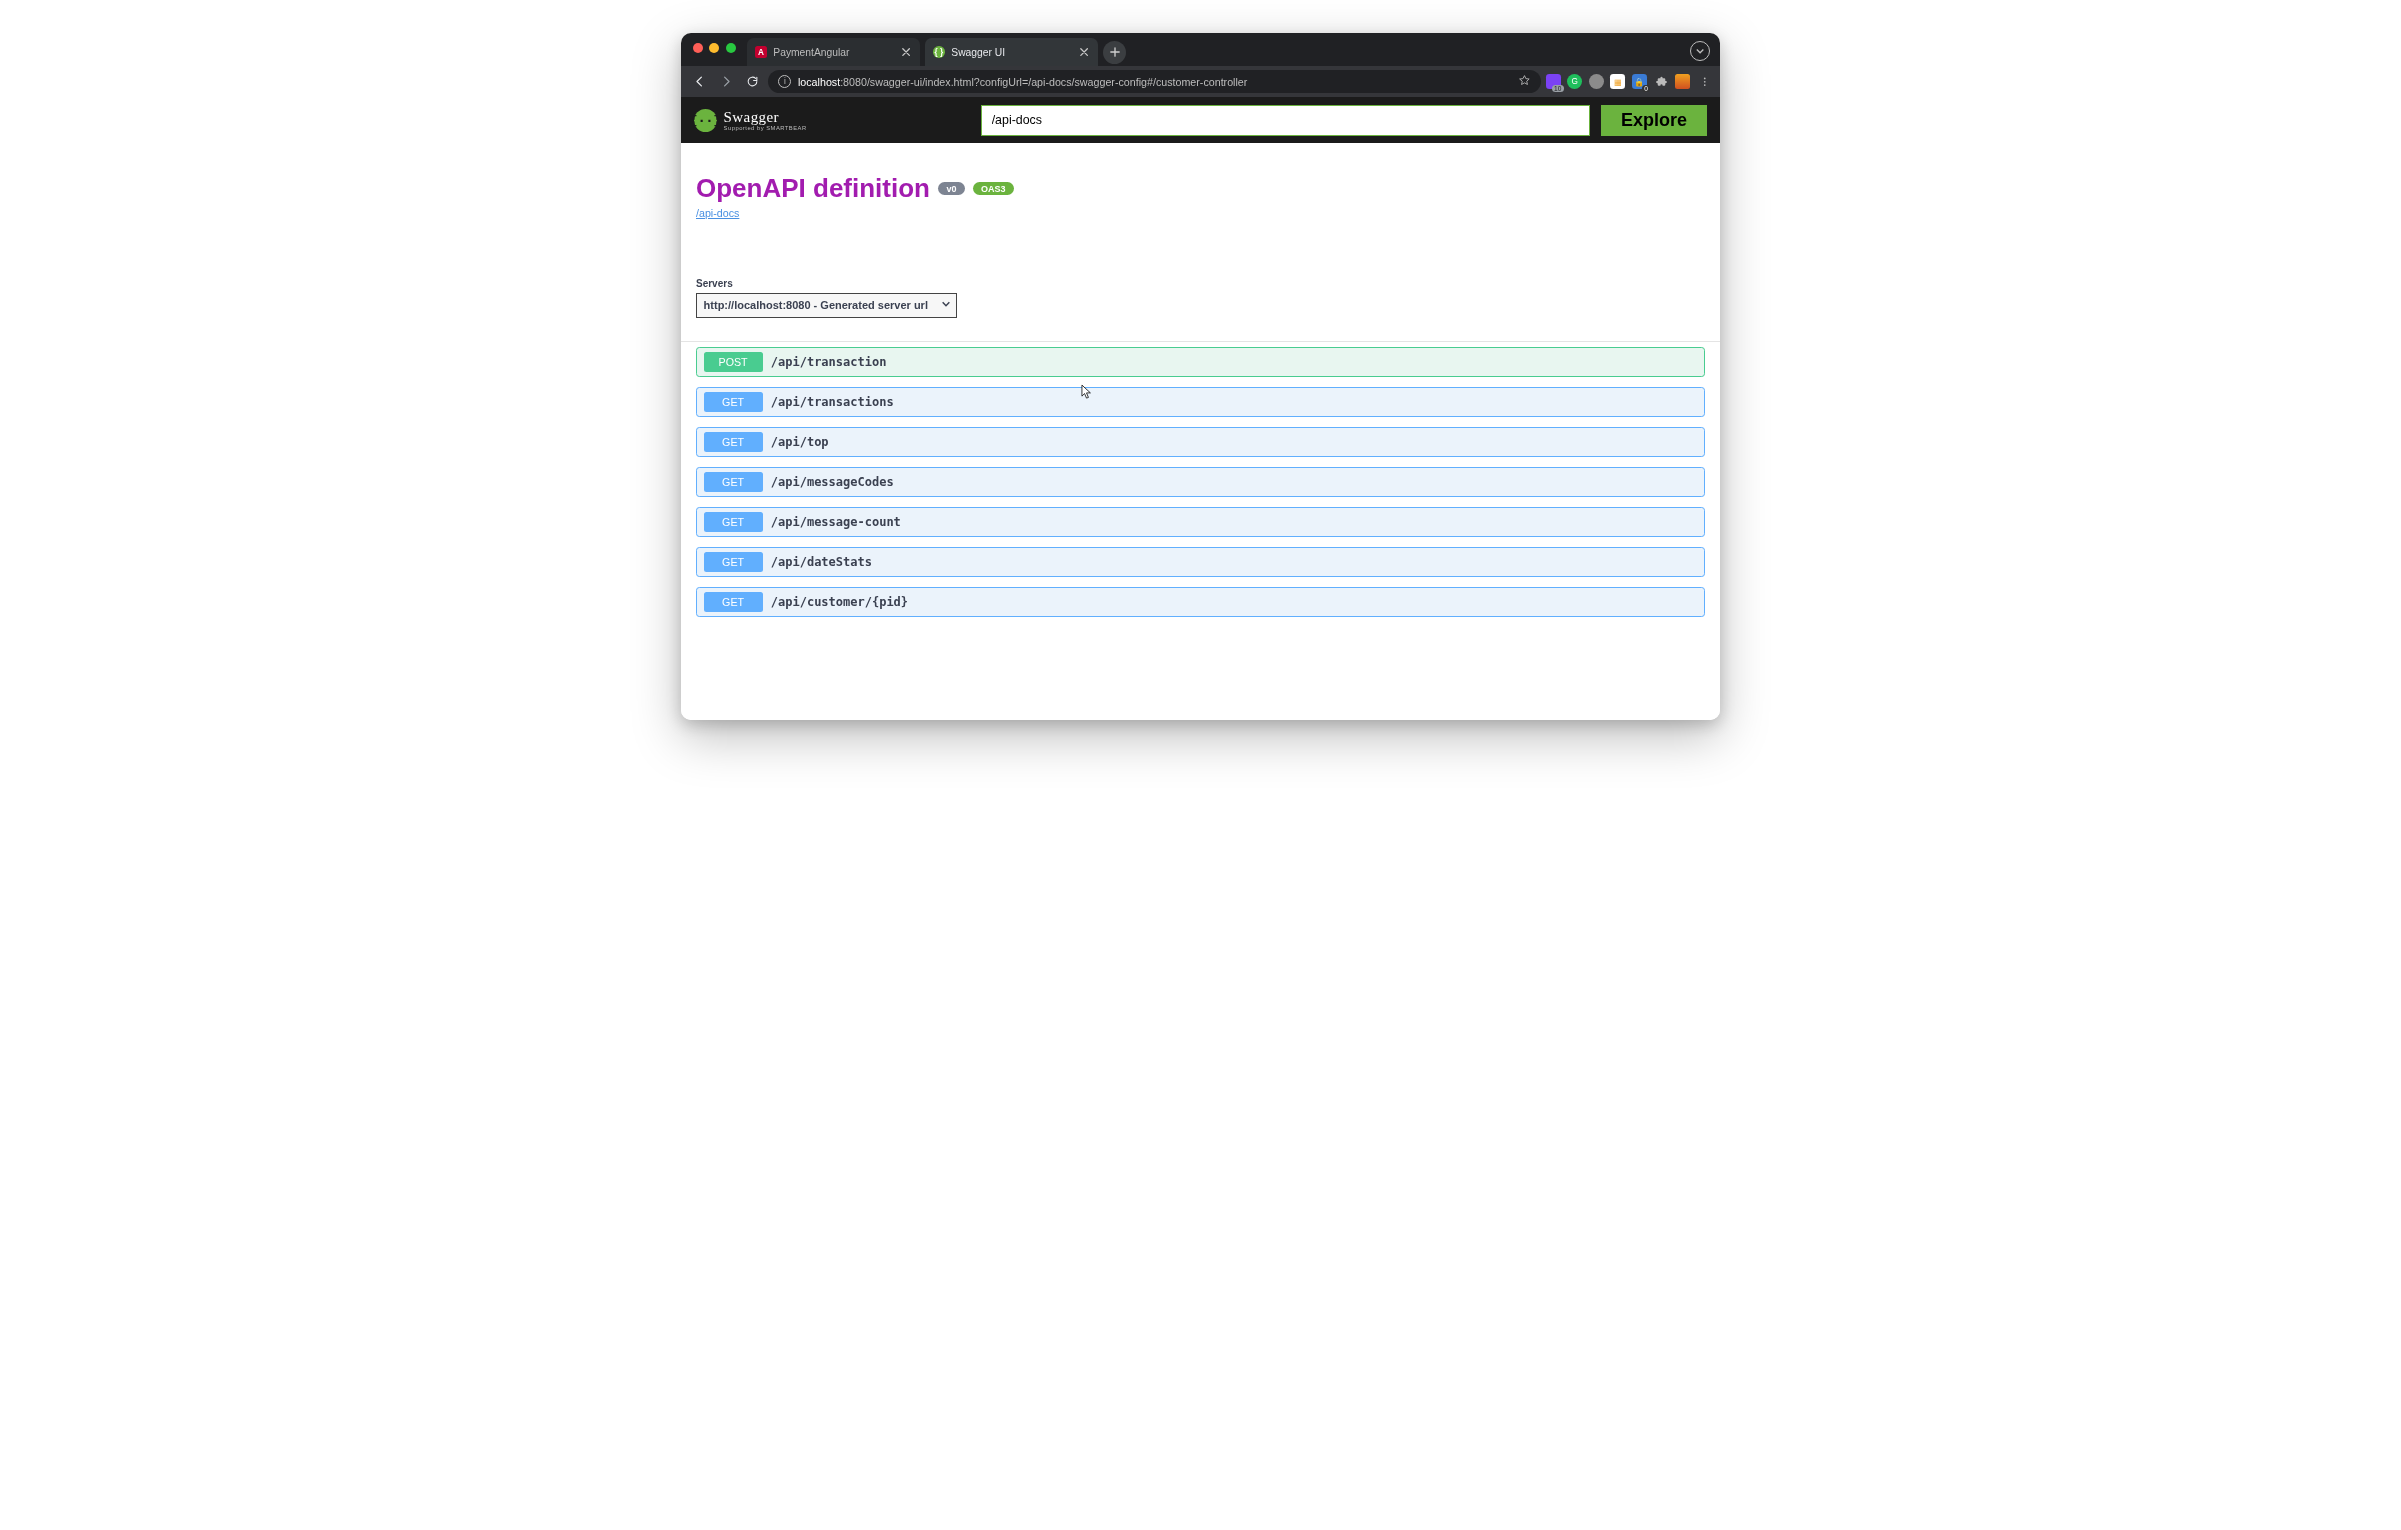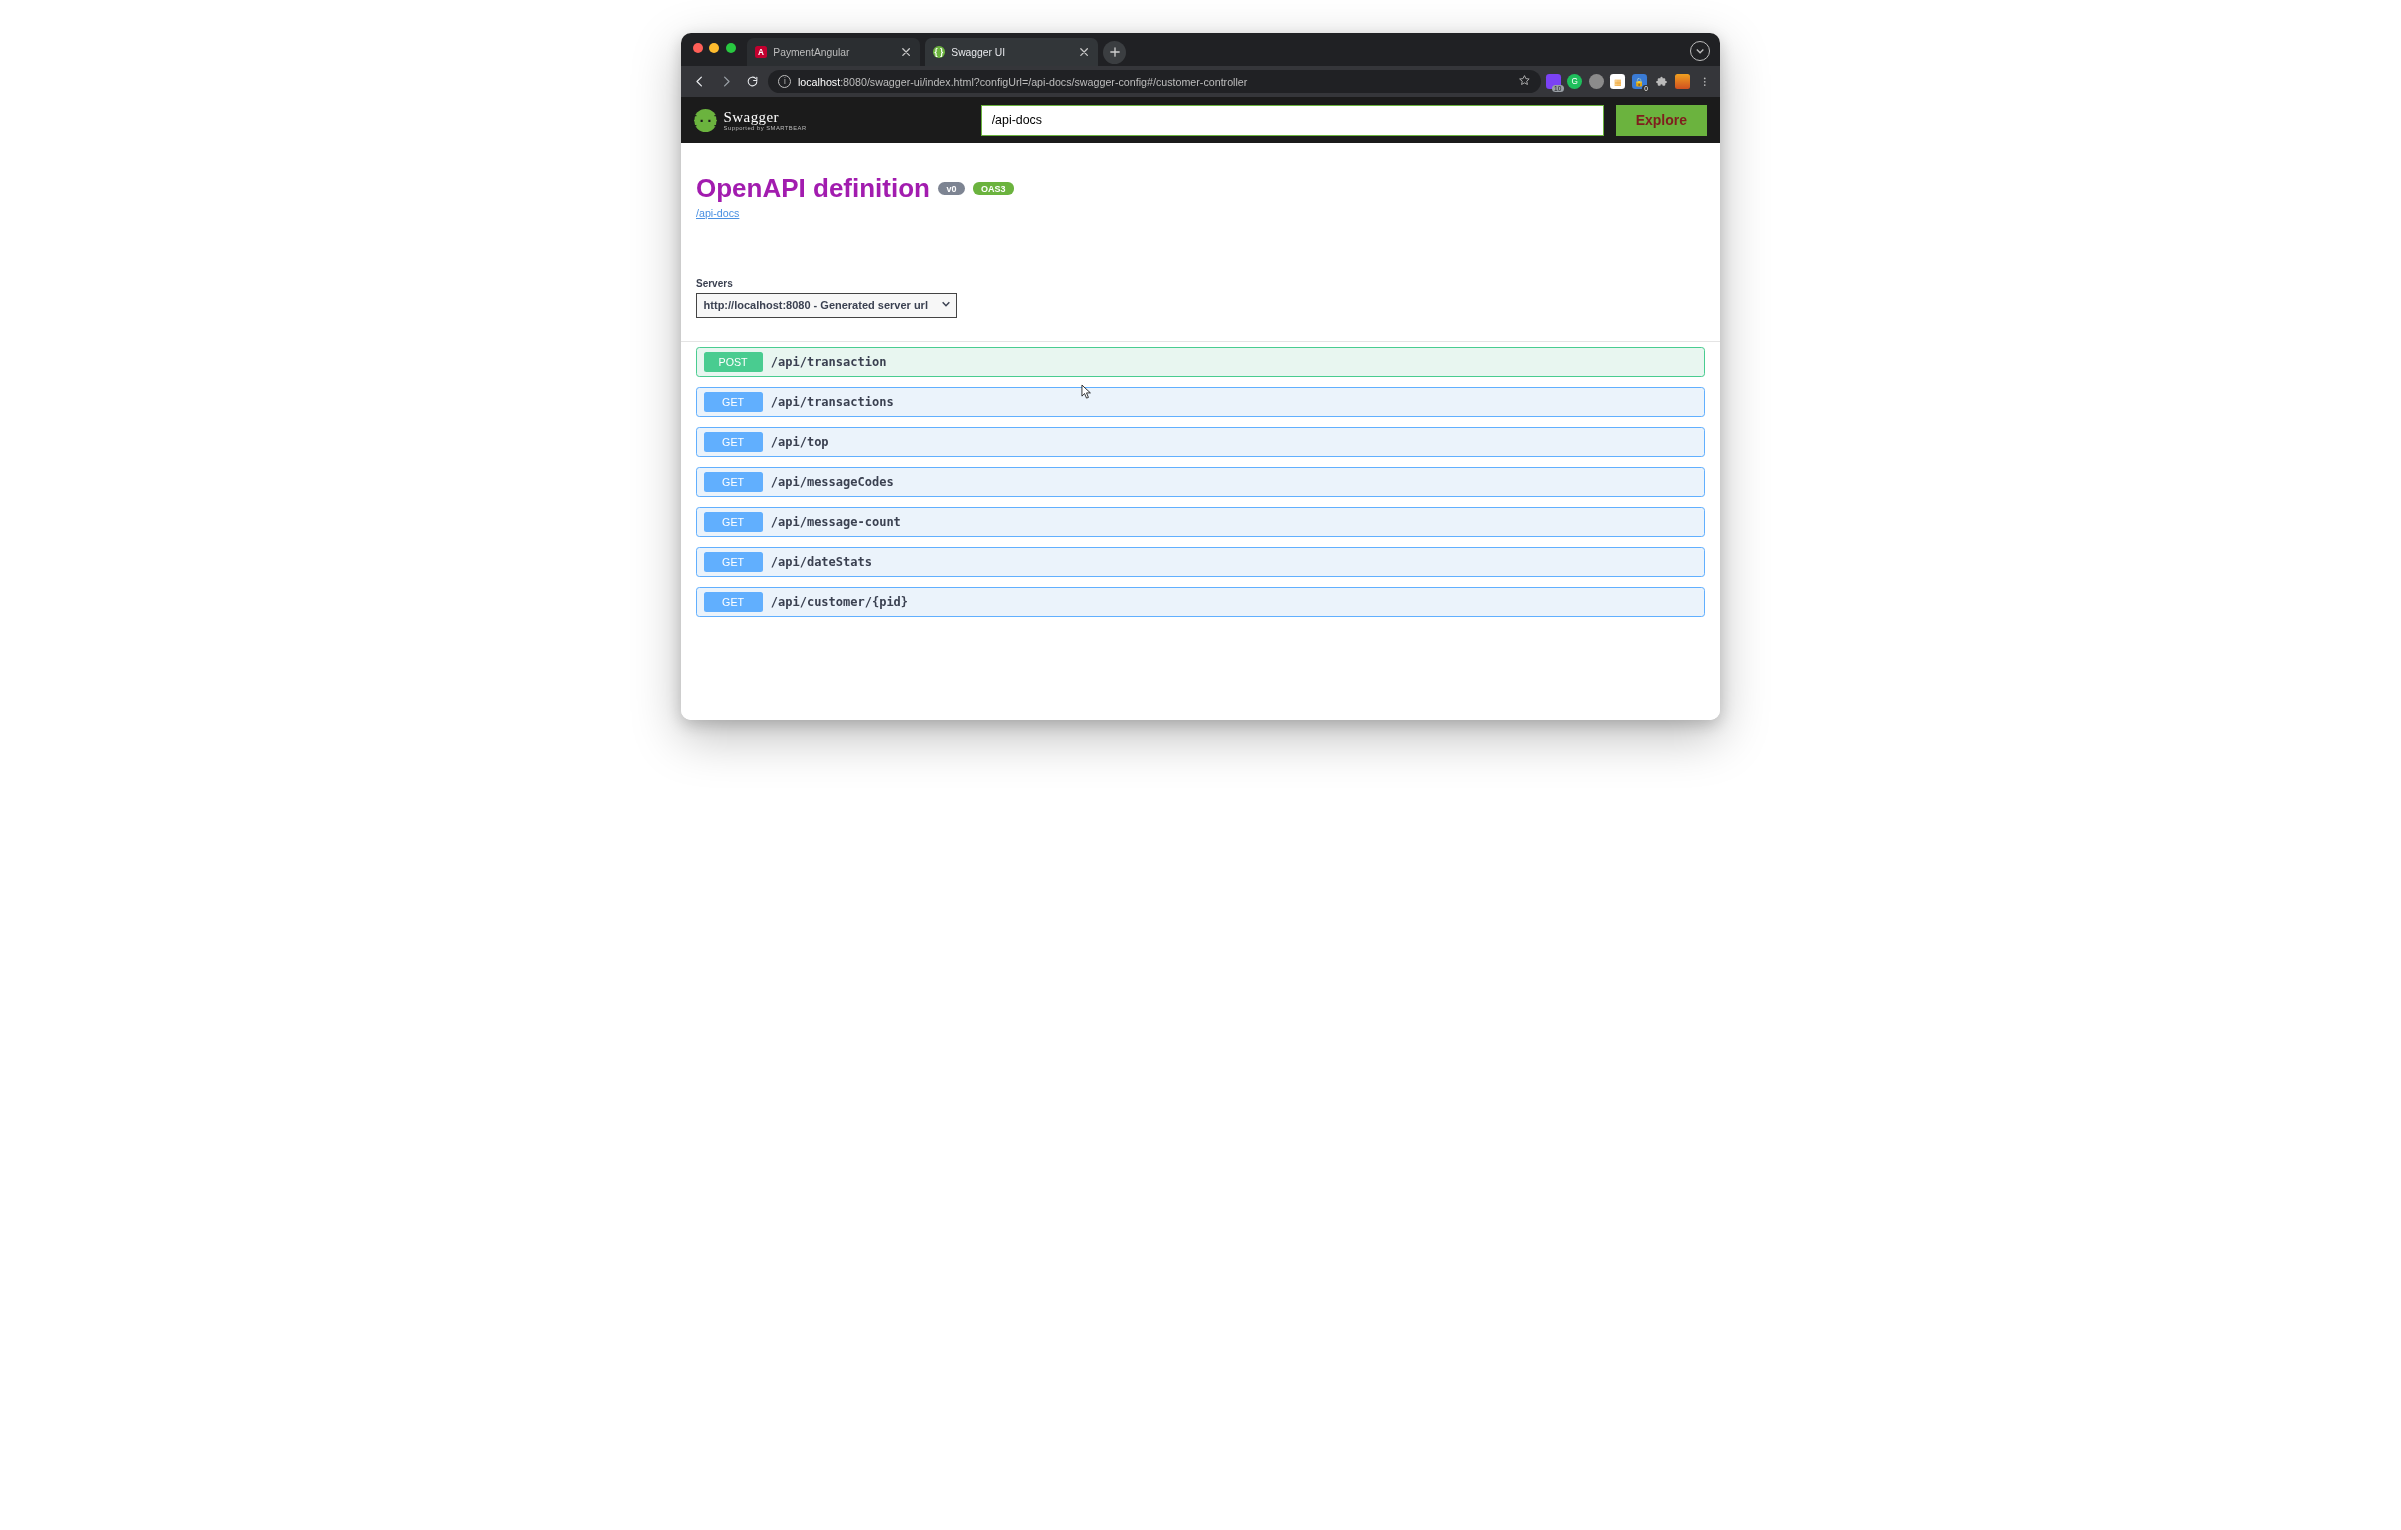--- a/index.html
+++ b/index.html
@@ -168,23 +168,23 @@
     background: #fff;
     border: 1.6px solid #6bb33e;
     font-size: 12.4px;
     padding: 0 10px;
     outline: none;
   }
   .explore-btn {
     height: 31px;
     padding: 0 20px;
     background: #6bb33e;
-    color: #7f1d1d;
+    color: #000000;
     font-weight: 700;
-    font-size: 14px;
+    font-size: 18px;
     border: none;
     margin-left: -1.6px;
   }
 
   
   .swagger-wrap {
     padding: 30px 15px 0 15px;
     background: #fff;
     height: 577px;
     overflow: hidden;
@@ -195,21 +195,21 @@
   .title-row h1 {
     font-size: 26px; color: #a21caf; font-weight: 700;
   }
   .pill {
     display: inline-block;
     padding: 1.6px 8.2px;
     border-radius: 8.2px;
     font-size: 9px; font-weight: 700;
   }
   .pill-ver { background: #7d8492; color: #fff; }
-  .pill-oas { background: #6bb33e; color: #fff; border-radius: 6px; }
+  .pill-oas { background: #6bb33e; color: #fff; }
   .docs-link { color: #4990e2; font-size: 10.7px; margin-top: 3.3px; display: inline-block;}
 
   .servers-block { margin-top: 58px; }
   .servers-label { font-size: 10px; font-weight: 700; color: #3b4151; }
   .server-select {
     margin-top: 3.3px;
     border: 1.6px solid #444;
     background: #f7f7f7;
     height: 25px;
     display: inline-flex;

